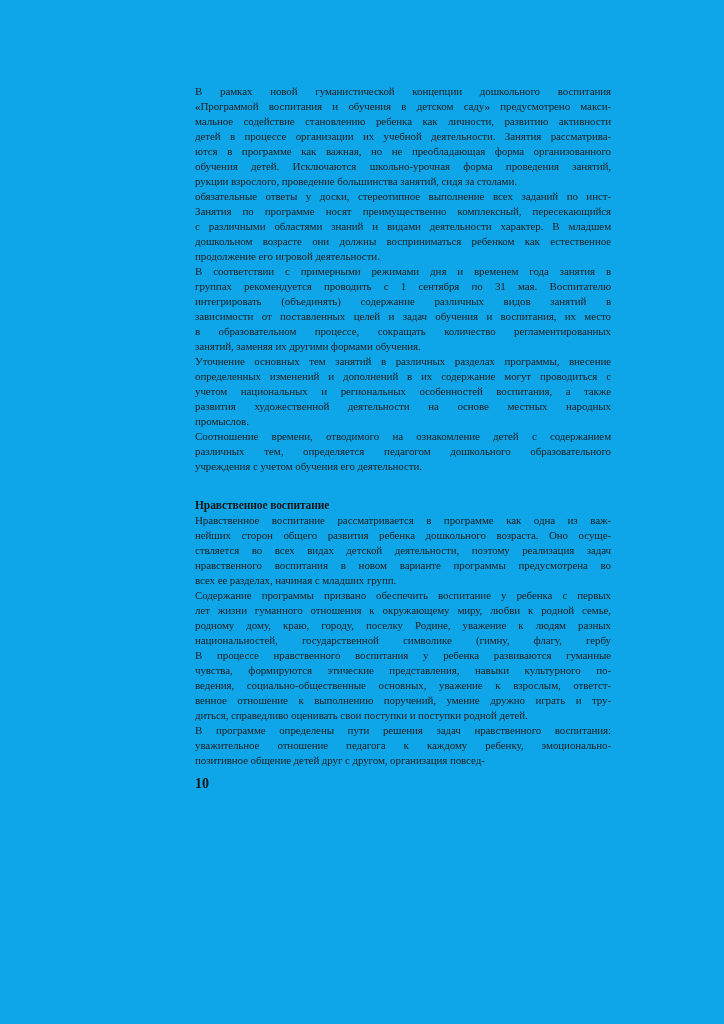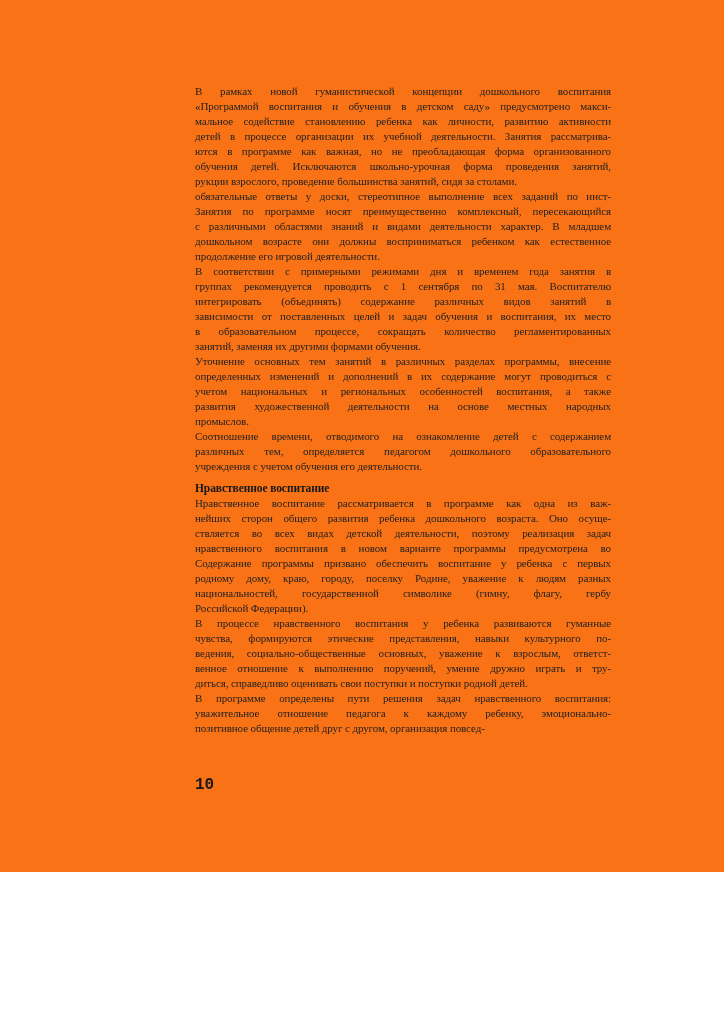--- a/index.html
+++ b/index.html
@@ -3,22 +3,22 @@
 <meta charset="utf-8">
 <style>
   html, body {
     margin: 0;
     padding: 0;
     background: #ffffff;
   }
   .page {
     position: relative;
     width: 724px;
-    height: 872px;
-    background: #f97316;
+    height: 1024px;
+    background: #0ea5e9;
     overflow: hidden;
     font-family: "Liberation Serif", serif;
   }
   .text-block {
     position: absolute;
     left: 195px;
     top: 84px;
     width: 416px;
     font-size: 11px;
     line-height: 15px;
@@ -37,32 +37,32 @@
     white-space: nowrap;
   }
   .line.justified {
     white-space: normal;
   }
   .line.last {
     text-align-last: left;
   }
   .heading {
     height: 15px;
-    margin-top: 7px;
+    margin-top: 24px;
     font-weight: bold;
     font-size: 11.5px;
     color: #161616;
   }
   .page-number {
     position: absolute;
     left: 195px;
     top: 776px;
-    font-family: Liberation Mono, monospace;
+    font-family: Liberation Serif, serif;
     font-weight: bold;
-    font-size: 16px;
+    font-size: 14px;
     color: #161616;
   }
 </style>
 </head>
 <body>
 
 <div class="page">
   <div class="text-block">
       <div class="paragraph">
         <div class="line justified">В рамках новой гуманистической концепции дошкольного воспитания</div>
@@ -99,26 +99,27 @@
         <div class="line justified">Соотношение времени, отводимого на ознакомление детей с содержанием</div>
         <div class="line justified">различных тем, определяется педагогом дошкольного образовательного</div>
         <div class="line justified last">учреждения с учетом обучения его деятельности.</div>
       </div>
       <div class="heading">Нравственное воспитание</div>
       <div class="paragraph">
         <div class="line justified">Нравственное воспитание рассматривается в программе как одна из важ-</div>
         <div class="line justified">нейших сторон общего развития ребенка дошкольного возраста. Оно осуще-</div>
         <div class="line justified">ствляется во всех видах детской деятельности, поэтому реализация задач</div>
         <div class="line justified">нравственного воспитания в новом варианте программы предусмотрена во</div>
+        <div class="line justified last">всех ее разделах, начиная с младших групп.</div>
       </div>
       <div class="paragraph">
         <div class="line justified">Содержание программы призвано обеспечить воспитание у ребенка с первых</div>
+        <div class="line justified">лет жизни гуманного отношения к окружающему миру, любви к родной семье,</div>
         <div class="line justified">родному дому, краю, городу, поселку Родине, уважение к людям разных</div>
         <div class="line justified">национальностей, государственной символике (гимну, флагу, гербу</div>
-        <div class="line justified last">Российской Федерации).</div>
       </div>
       <div class="paragraph">
         <div class="line justified">В процессе нравственного воспитания у ребенка развиваются гуманные</div>
         <div class="line justified">чувства, формируются этические представления, навыки культурного по-</div>
         <div class="line justified">ведения, социально-общественные основных, уважение к взрослым, ответст-</div>
         <div class="line justified">венное отношение к выполнению поручений, умение дружно играть и тру-</div>
         <div class="line justified last">диться, справедливо оценивать свои поступки и поступки родной детей.</div>
       </div>
       <div class="paragraph">
         <div class="line justified">В программе определены пути решения задач нравственного воспитания:</div>

